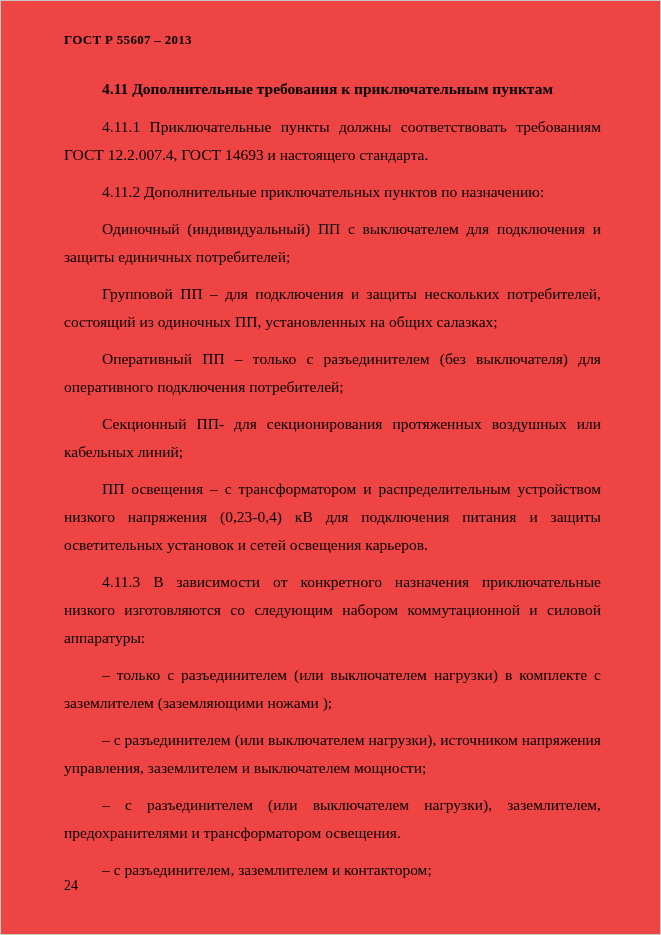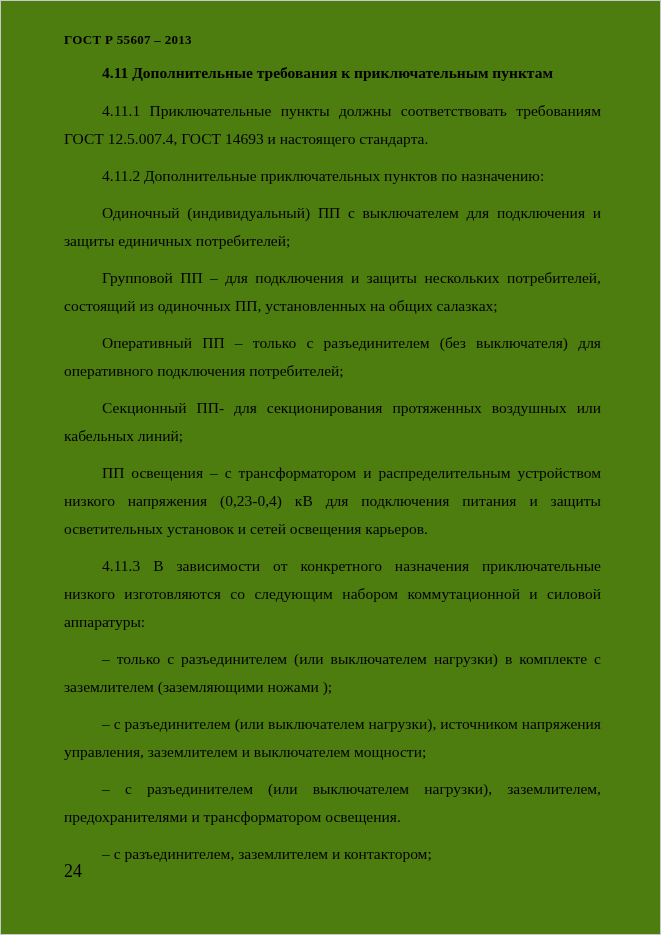--- a/index.html
+++ b/index.html
@@ -5,21 +5,21 @@
   html, body {
     margin: 0;
     padding: 0;
     background: #f3f3f3;
   }
   .page {
     position: relative;
     width: 659px;
     height: 933px;
     margin: 0 auto;
-    background: #4d7c0f;
+    background: #ef4444;
     border: 1px solid #c9c9c9;
     box-sizing: content-box;
     font-family: "Liberation Serif", "DejaVu Serif", serif;
     color: #000000;
     overflow: hidden;
   }
   .doc-header {
     position: absolute;
     top: 31px;
     left: 63px;
@@ -29,52 +29,52 @@
   }
   .content {
     position: absolute;
     top: 58px;
     left: 63px;
     width: 537px;
   }
   .section-heading {
     font-size: 15.5px;
     font-weight: bold;
-    margin: 0 0 10px 0;
+    margin: 16px 0 10px 0;
     text-indent: 38px;
     line-height: 28px;
   }
   .content p {
     font-size: 15.5px;
     line-height: 28px;
     margin: 0 0 9px 0;
     text-align: justify;
     text-indent: 38px;
     hyphens: auto;
     -webkit-hyphens: auto;
   }
   .page-number {
     position: absolute;
     left: 63px;
-    bottom: 52px;
-    font-size: 18px;
+    bottom: 40px;
+    font-size: 14px;
   }
 </style>
 </head>
 <body>
 
 <div class="page">
 
   <div class="doc-header">ГОСТ Р 55607 – 2013</div>
 
   <div class="content">
 
     <h2 class="section-heading">4.11  Дополнительные требования к приключательным пунктам</h2>
 
-    <p>4.11.1 Приключательные пункты должны соответствовать требованиям ГОСТ 12.5.007.4, ГОСТ 14693 и настоящего стандарта.</p>
+    <p>4.11.1 Приключательные пункты должны соответствовать требованиям ГОСТ 12.2.007.4, ГОСТ 14693 и настоящего стандарта.</p>
     <p>4.11.2 Дополнительные приключательных пунктов  по назначению:</p>
     <p>Одиночный (индивидуальный) ПП с выключателем для подключения и защиты единичных потребителей;</p>
     <p>Групповой ПП – для подключения и защиты нескольких потребителей, состоящий из одиночных ПП, установленных на общих салазках;</p>
     <p>Оперативный ПП – только с разъединителем (без выключателя) для оперативного подключения потребителей;</p>
     <p>Секционный ПП- для секционирования протяженных воздушных или кабельных линий;</p>
     <p>ПП освещения – с трансформатором и распределительным устройством низкого напряжения (0,23-0,4) кВ для подключения питания и защиты осветительных установок и сетей освещения карьеров.</p>
     <p>4.11.3 В зависимости от конкретного назначения приключательные низкого изготовляются со следующим набором коммутационной и силовой аппаратуры:</p>
     <p>– только с разъединителем (или выключателем нагрузки)  в комплекте с заземлителем (заземляющими ножами );</p>
     <p>– с разъединителем (или выключателем нагрузки), источником напряжения управления, заземлителем и выключателем мощности;</p>
     <p>– с разъединителем (или выключателем нагрузки), заземлителем, предохранителями и трансформатором освещения.</p>

